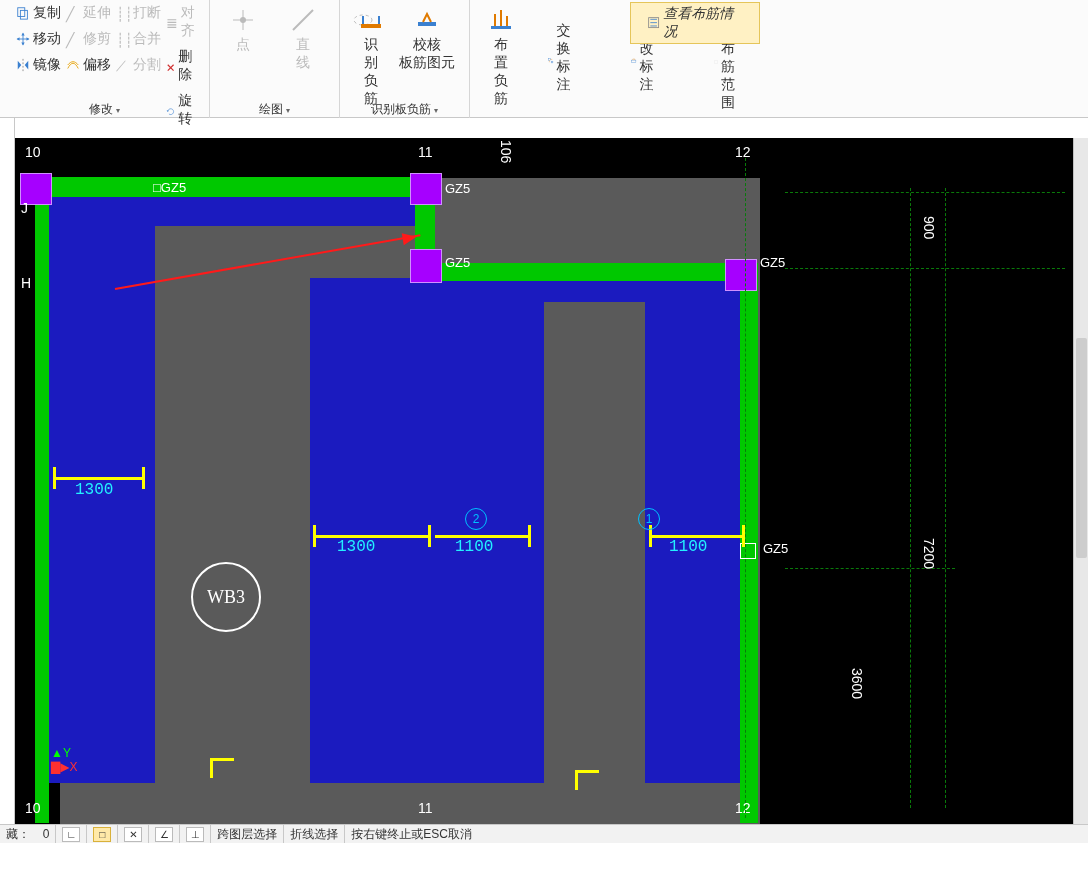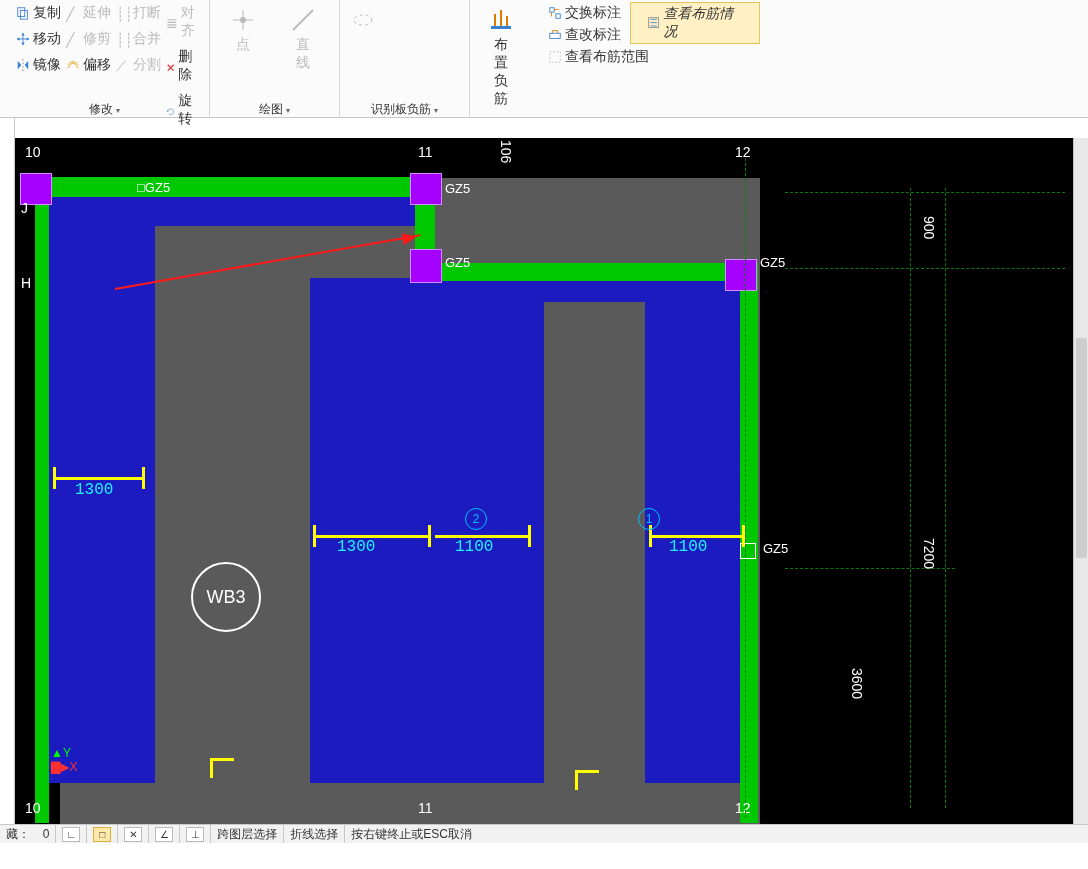--- a/index.html
+++ b/index.html
@@ -28,21 +28,21 @@
   #g2 { left: 210px; width: 130px; }
   #g2 .row { position: absolute; top: 4px; left: 8px; display: flex; gap: 10px; }
 
   
   #g3 { left: 340px; width: 130px; }
   #g3 .row { position: absolute; top: 4px; left: 6px; display: flex; gap: 6px; }
 
   
   #g4 { left: 470px; width: 290px; border-right: none; }
   #g4 .big1 { position: absolute; top: 4px; left: 6px; }
-  #g4 .stack { position: absolute; top: 2px; left: 62px; display:flex; flex-direction: column; gap:0; }
+  #g4 .stack { position: absolute; top: 2px; left: 62px; display:flex; gap:20px; }
   #g4 .stack2 { position: absolute; top: 2px; left: 160px; font-style: italic; }
 
   
   .side-stub { position:absolute; left:0; top:118px; width:15px; height:720px; background:#fff; border-right:1px solid #c8c8c8;}
 
   
   .canvas { position: absolute; left: 15px; top: 138px; width: 1058px; height: 686px; background: #000; overflow: hidden; }
   .scroll-v { position:absolute; right:0; top:138px; width:15px; height:686px; background:#e8e8e8; border-left:1px solid #c0c0c0;}
   .scroll-v .thumb { position:absolute; left:2px; top:200px; width:11px; height:220px; background:#cdcdcd; border-radius:2px;}
 
@@ -181,20 +181,37 @@
         <svg width="28" height="28" viewBox="0 0 28 28">
             <ellipse cx="14" cy="14" rx="9" ry="5" stroke="#bbb" fill="none" stroke-dasharray="3"></ellipse>
           </svg>
         <span>&nbsp;</span>
       </span>
     </div>
     <div class="label">绘图</div>
   </div>
 
   <div class="ribbon-group" id="g3">
+    <div class="row">
+      <span class="rbtn big">
+        <svg width="28" height="28" viewBox="0 0 28 28">
+            <rect x="4" y="18" width="20" height="4" fill="#e07a00"></rect>
+            <path d="M6 18v-8M22 18v-8" stroke="#3a80d0" stroke-width="2"></path>
+          </svg>
+        <span>识别负筋</span>
+      </span>
+      <span class="rbtn big">
+        <svg width="28" height="28" viewBox="0 0 28 28">
+            <rect x="5" y="16" width="18" height="4" fill="#3a80d0"></rect>
+            <path d="M10 16l4-8 4 8" stroke="#e07a00" fill="none" stroke-width="2"></path>
+          </svg>
+        <span style="white-space:pre">校核
+板筋图元</span>
+      </span>
+    </div>
     <div class="label" style="">识别板负筋</div>
   </div>
 
   <div class="ribbon-group" id="g4">
     <span class="rbtn big big1">
       <svg width="28" height="28" viewBox="0 0 28 28">
           <rect x="4" y="20" width="20" height="3" fill="#3a80d0"></rect>
           <path d="M8 20V8M14 20V4M20 20V10" stroke="#e07a00" stroke-width="2"></path>
         </svg>
       <span>布置负筋</span>
@@ -260,21 +277,21 @@
   <div class="col-pil" style="left:396px; top:112px; width:30px; height:32px;"></div>
   <div class="col-pil" style="left:711px; top:122px; width:30px; height:30px;"></div>
 
   <div style="position:absolute; left:725px; top:405px; width:16px; height:16px; border:1px solid #fff;"></div>
 
   <div class="col-lbl" style="left:430px; top:43px;">GZ5</div>
   <div class="col-lbl" style="left:430px; top:117px;">GZ5</div>
   <div class="col-lbl" style="left:745px; top:117px;">GZ5</div>
   <div class="col-lbl" style="left:748px; top:403px;">GZ5</div>
 
-  <div class="col-lbl" style="left:122px; top:42px;">□<span>GZ5</span></div>
+  <div class="col-lbl" style="left:138px; top:42px;">□<span>GZ5</span></div>
 
   <div class="grid-lbl" style="left:10px;  top:6px;">10</div>
   <div class="grid-lbl" style="left:403px; top:6px;">11</div>
   <div class="grid-lbl" style="left:720px; top:6px;">12</div>
   <div class="grid-lbl" style="left:10px;  top:662px;">10</div>
   <div class="grid-lbl" style="left:403px; top:662px;">11</div>
   <div class="grid-lbl" style="left:720px; top:662px;">12</div>
   <div class="grid-lbl" style="left:6px; top:62px;">J</div>
   <div class="grid-lbl" style="left:6px; top:137px;">H</div>
 
@@ -312,21 +329,21 @@
   <div class="grid-line h" style="left:770px; top:130px; width:280px;"></div>
   <div class="grid-line h" style="left:770px; top:430px; width:170px;"></div>
   <div class="grid-line v" style="left:730px; top:20px; height:660px; border-left:1px dashed #0a7a0a;"></div>
 
   <div class="dim v" style="left:483px; top:2px;">106</div>
 
   <div class="dim v" style="left:906px; top:78px;">900</div>
   <div class="dim v" style="left:906px; top:400px;">7200</div>
   <div class="dim v" style="left:834px; top:530px;">3600</div>
 
-  <div class="bubble" style="left:176px; top:424px;">WB3</div>
+  <div class="bubble" style="left:176px; top:424px;font-family:Liberation Serif, serif;">WB3</div>
 
   <div class="tag" style="left:623px; top:370px;">1</div>
   <div class="tag" style="left:450px; top:370px;">2</div>
 
   <div class="arrow-line" style="left:100px; top:150px; transform:rotate(-10deg);"></div>
 
   <div class="axis">
     <span class="y">▲<span>Y</span></span>
     <span class="x">▇▶<span>X</span></span>
   </div>

